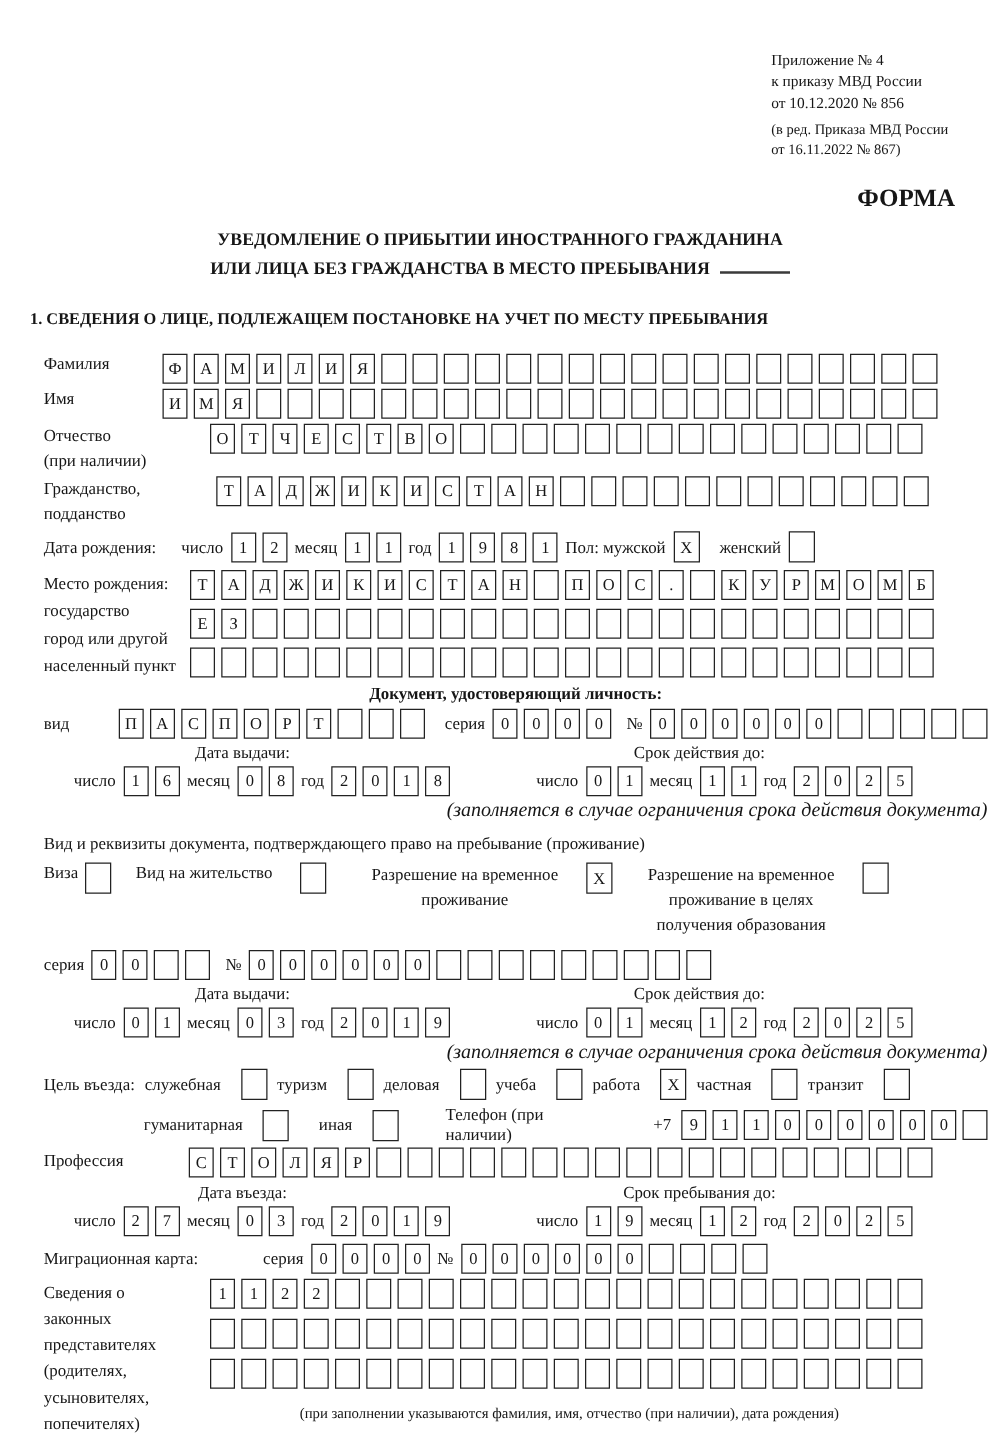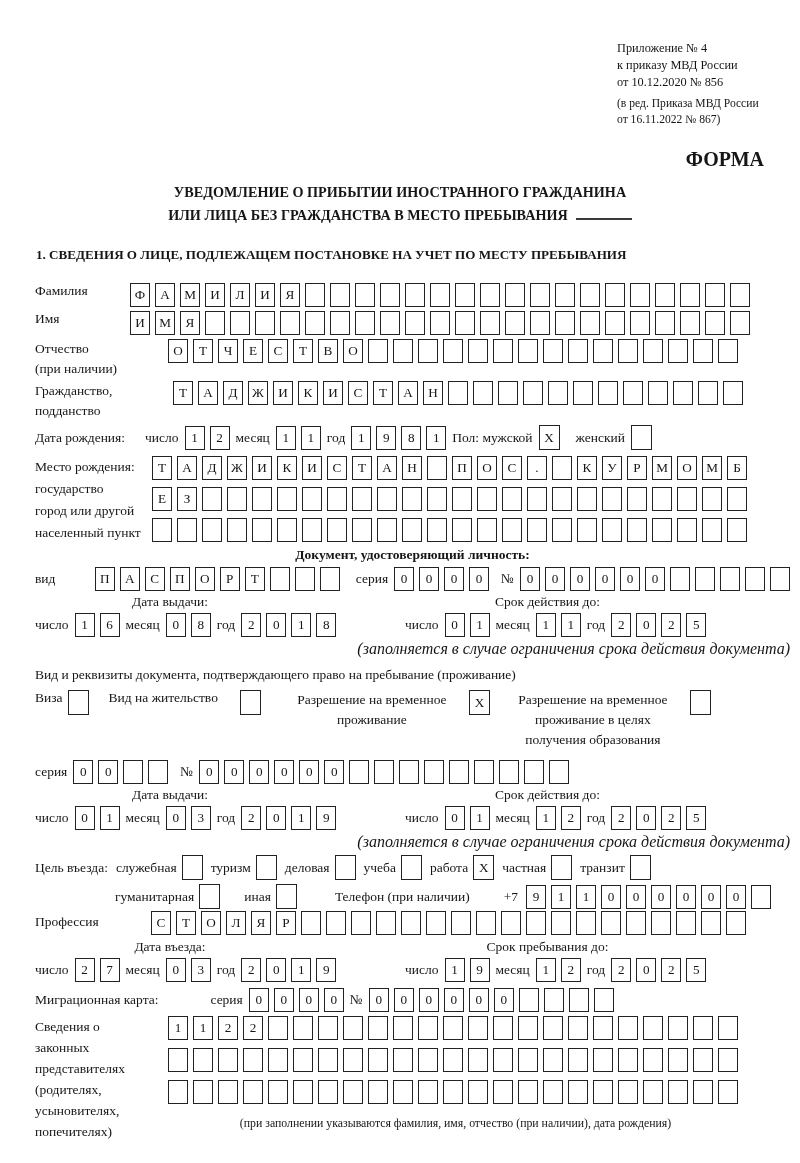--- a/index.html
+++ b/index.html
@@ -7,21 +7,21 @@
   body {
     width:800px; height:1163px; background:#ffffff; overflow:hidden;
     font-family:"Liberation Serif","DejaVu Serif",serif; color:#161616;
     position:relative; font-size:13.5px;
   }
   .annex { position:absolute; left:617px; top:40px; font-size:12.3px; line-height:17px; }
   .annex-note { margin-top:5px; font-size:11.6px; line-height:16px; }
   .forma { position:absolute; right:36px; top:148px; font-weight:bold; font-size:20px; }
   .title { position:absolute; top:181px; left:0; right:0; text-align:center; font-weight:bold; font-size:14.2px; line-height:23px; }
   .blank-line { display:inline-block; width:56px; height:13px; border-bottom:2px solid #3a3a3a; margin-left:8px; }
-  .section1 { position:absolute; top:247px; left:36px; width:752px; font-weight:bold; font-size:13.1px; }
+  .section1 { position:absolute; top:247px; left:24px; width:752px; font-weight:bold; font-size:13.1px; }
   .form { position:absolute; left:35px; top:283px; width:755px; }
 
   .cells { display:flex; gap:5px; flex-wrap:nowrap; }
   .cell {
     width:20px; min-width:20px; height:24px; border:1.6px solid #222;
     display:inline-flex; align-items:center; justify-content:center;
     font-size:13.2px; background:#fff;
   }
   .cb {
     width:21px; height:25px; min-width:21px; border:1.6px solid #222;
@@ -29,28 +29,28 @@
     font-size:13.2px; flex:0 0 auto;
   }
   .row { display:flex; align-items:flex-start; }
   .lbl { flex:0 0 auto; }
   .mb4 { margin-bottom:4px; } .mb2 { margin-bottom:2px; } .mb6 { margin-bottom:6px; } .mb3 { margin-bottom:3px; }
   .two-line { line-height:20px; }
   .label-col { line-height:22px; }
   .doc-header { text-align:center; font-weight:bold; margin:3px 0 4px 0; }
   .inline-grp { display:flex; align-items:center; gap:6px; }
   .dates { display:flex; margin-top:3px; }
-  .dates .dcol-l { width:330px; }
+  .dates .dcol-l { width:330px;margin-left:24px; }
   .dates .dcol-r { flex:1; }
   .dcol-h { text-align:center; margin-bottom:3px; }
   .restrict-note { text-align:right; font-size:16px; margin-top:3px;font-style:italic; }
   .intro { line-height:22px; }
   .permits { display:flex; align-items:flex-start; margin:4px 0 10px 0; }
   .permit-lbl { text-align:center; line-height:20px; }
-  .opt { display:flex; align-items:center; gap:5px; }
+  .opt { display:flex; align-items:center; gap:16px; }
   .small-note { font-size:11.8px; }
 </style>
 </head>
 <body>
 
 <div class="annex">
   <div>Приложение № 4</div>
   <div>к приказу МВД России</div>
   <div>от 10.12.2020 № 856</div>
   <div class="annex-note">

